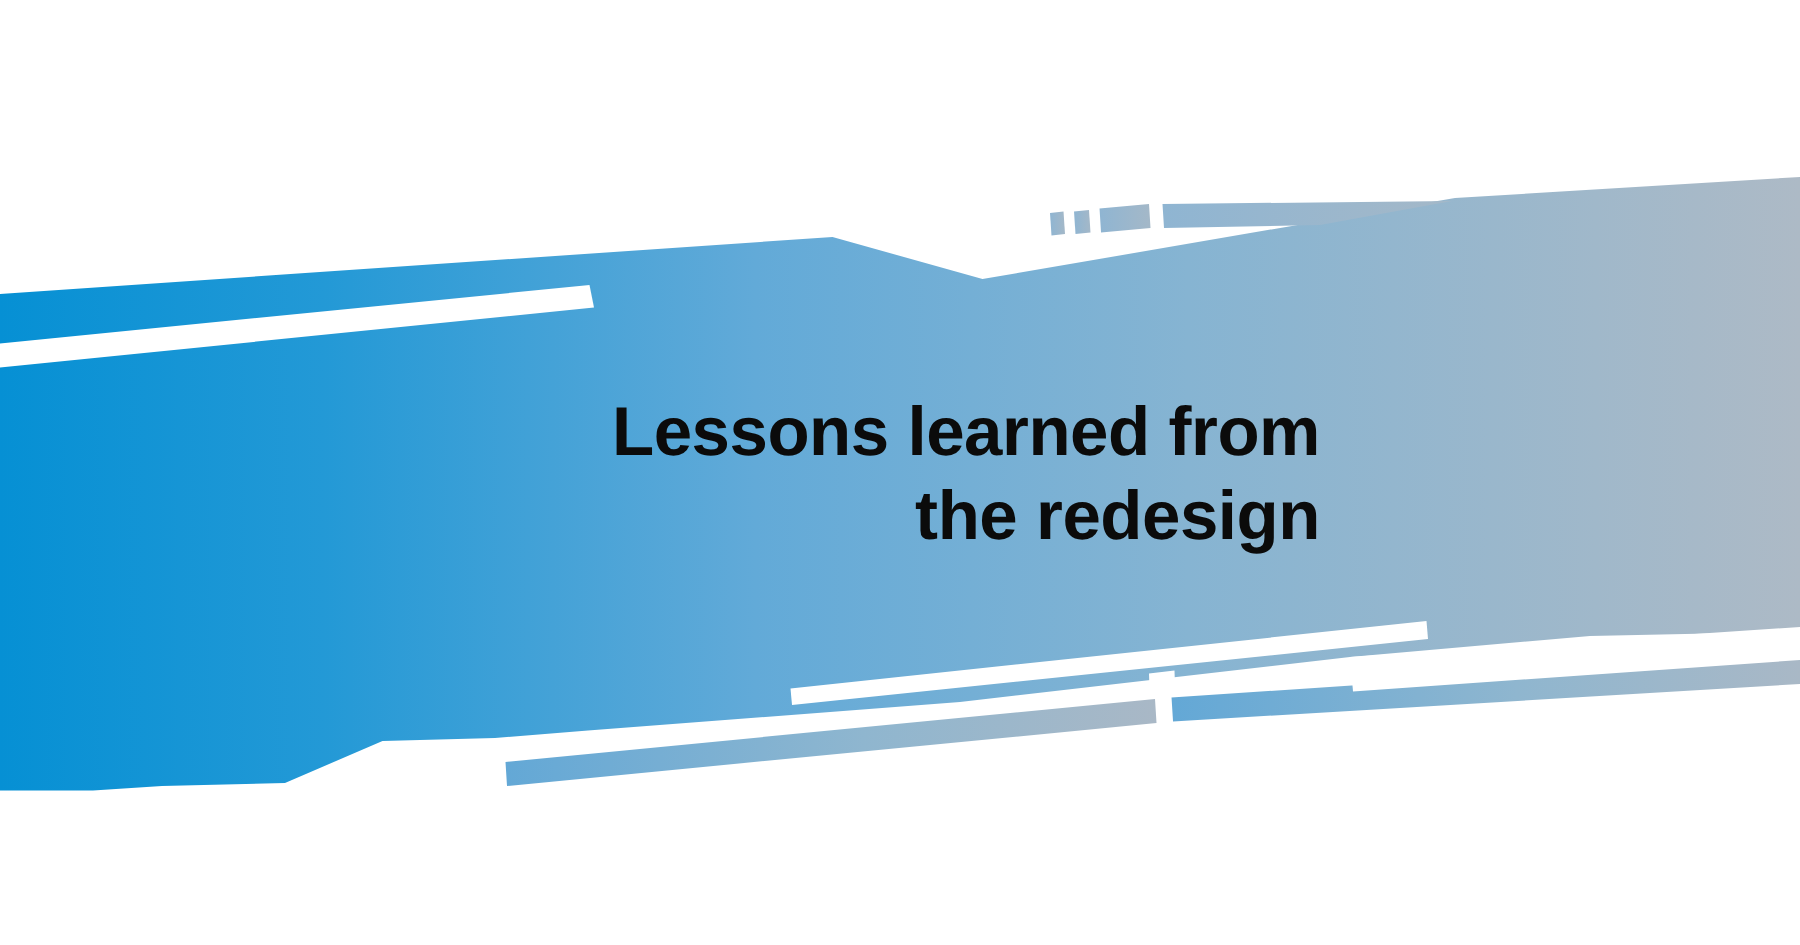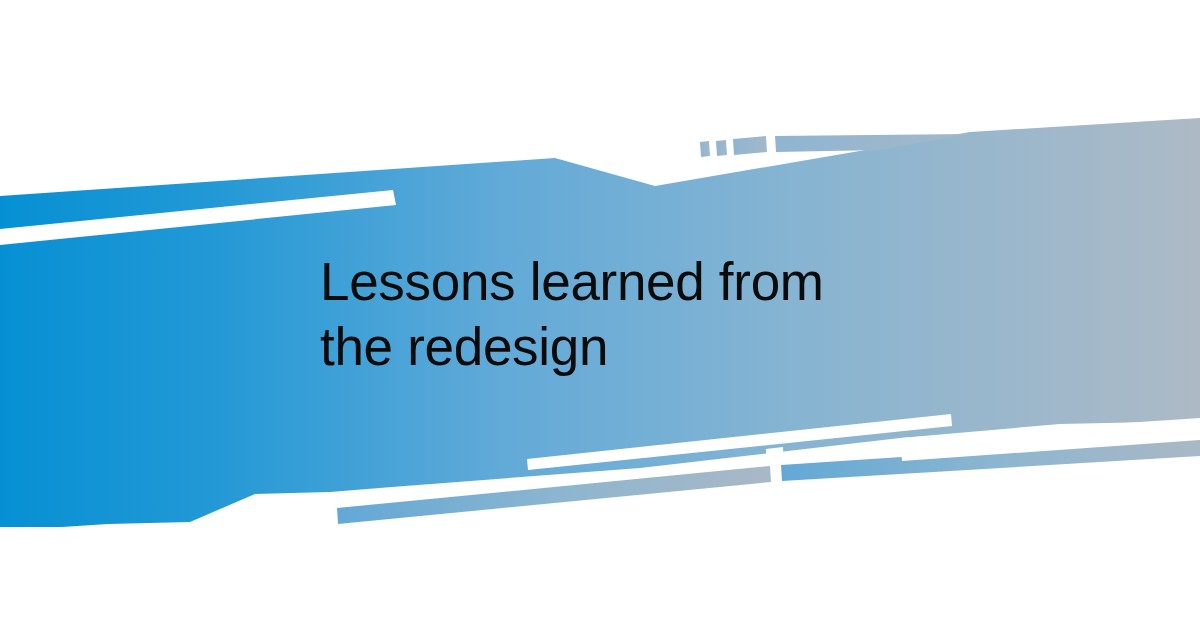--- a/index.html
+++ b/index.html
@@ -32,24 +32,24 @@
     width: 1200px;
     height: 630px;
     display: flex;
     align-items: center;
     justify-content: center;
     pointer-events: none;
   }
   #banner-title {
     margin: 0;
     width: 560px;
-    text-align: left;
+    text-align: right;
     font-family: "Liberation Sans", sans-serif;
-    font-size: 53px;
-    font-weight: 400;
+    font-size: 46px;
+    font-weight: 700;
     line-height: 1.22;
     color: #0b0b0b;
     letter-spacing: -0.3px;
     white-space: pre-line;
   }
 </style>
 </head>
 <body>
 
 <div id="banner">

